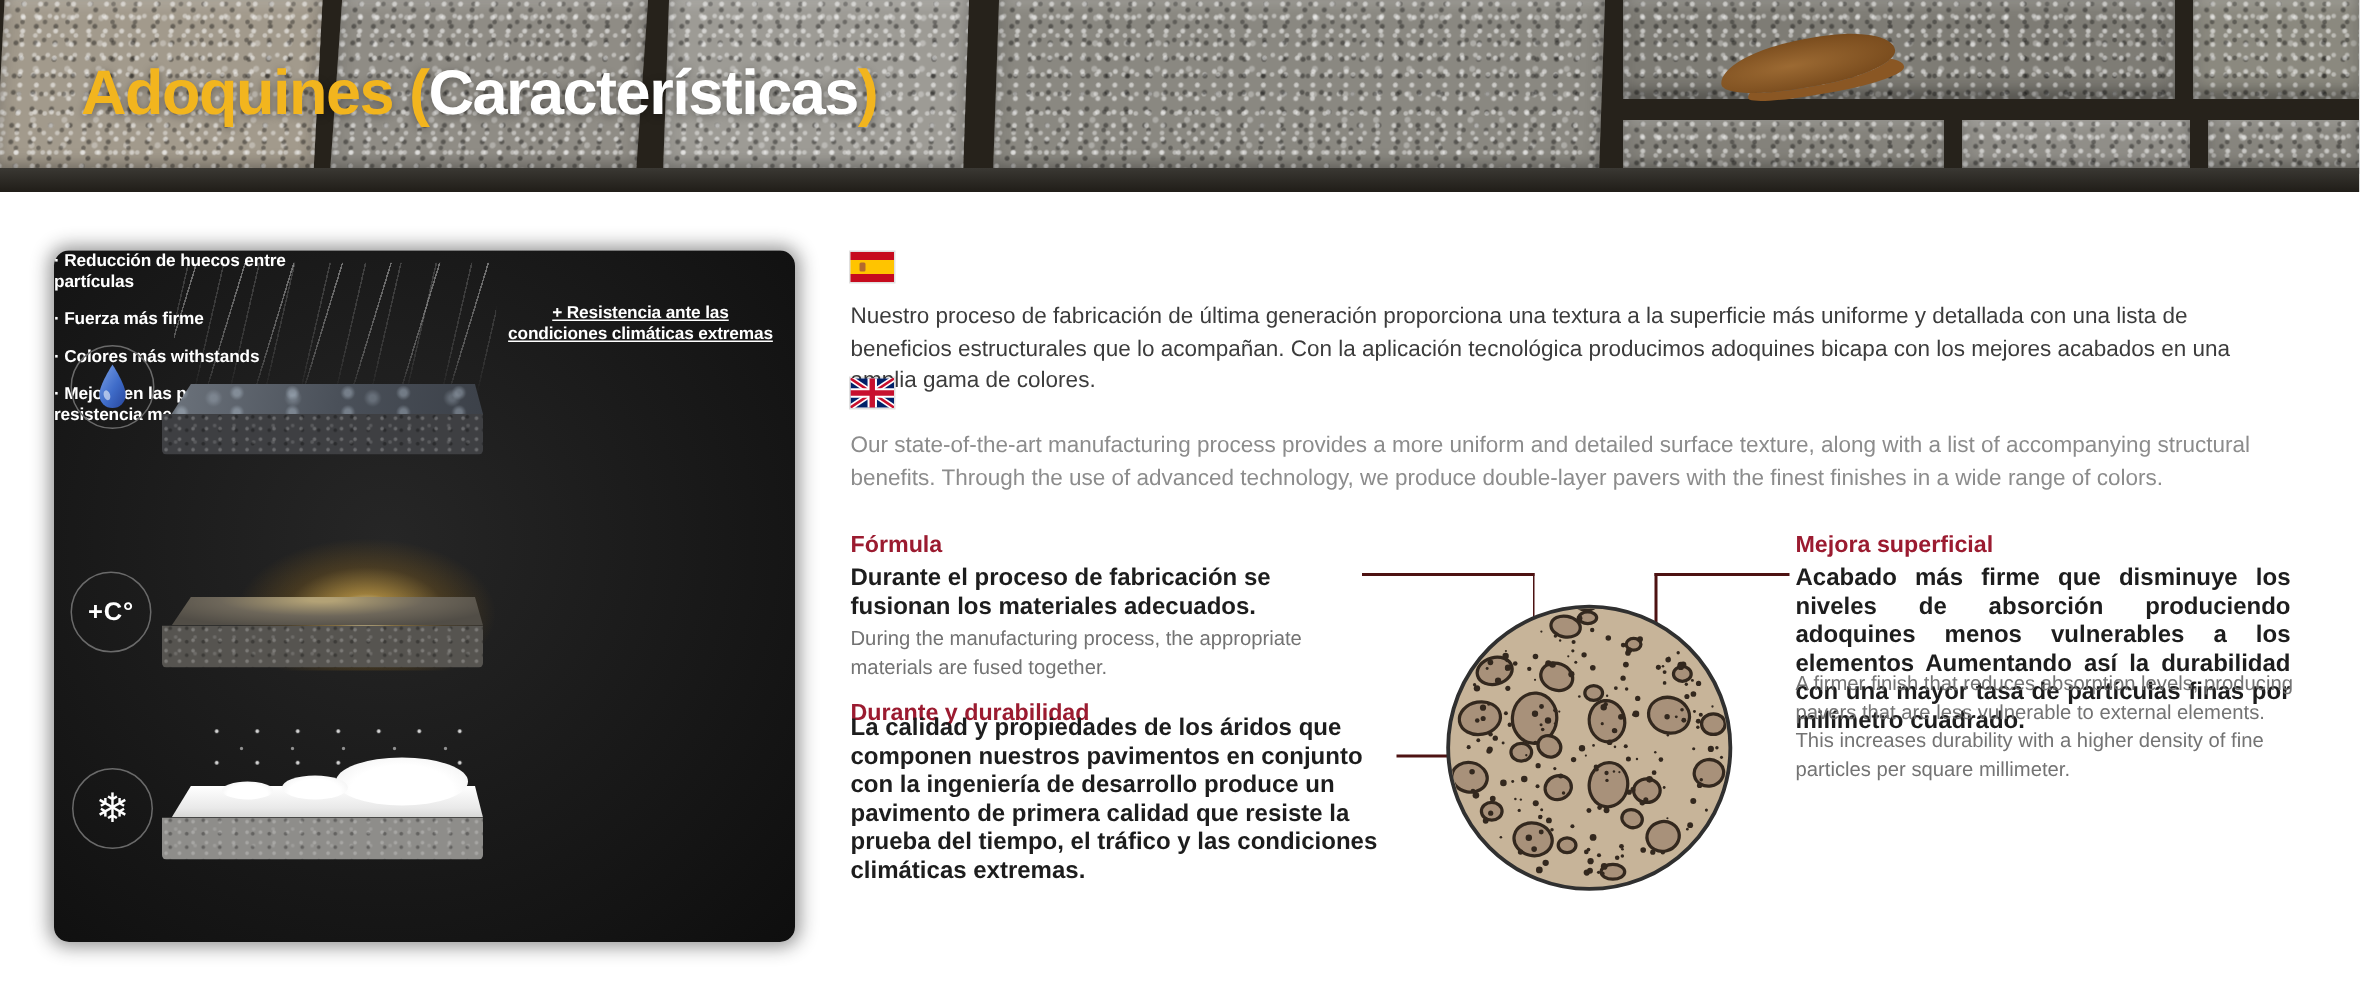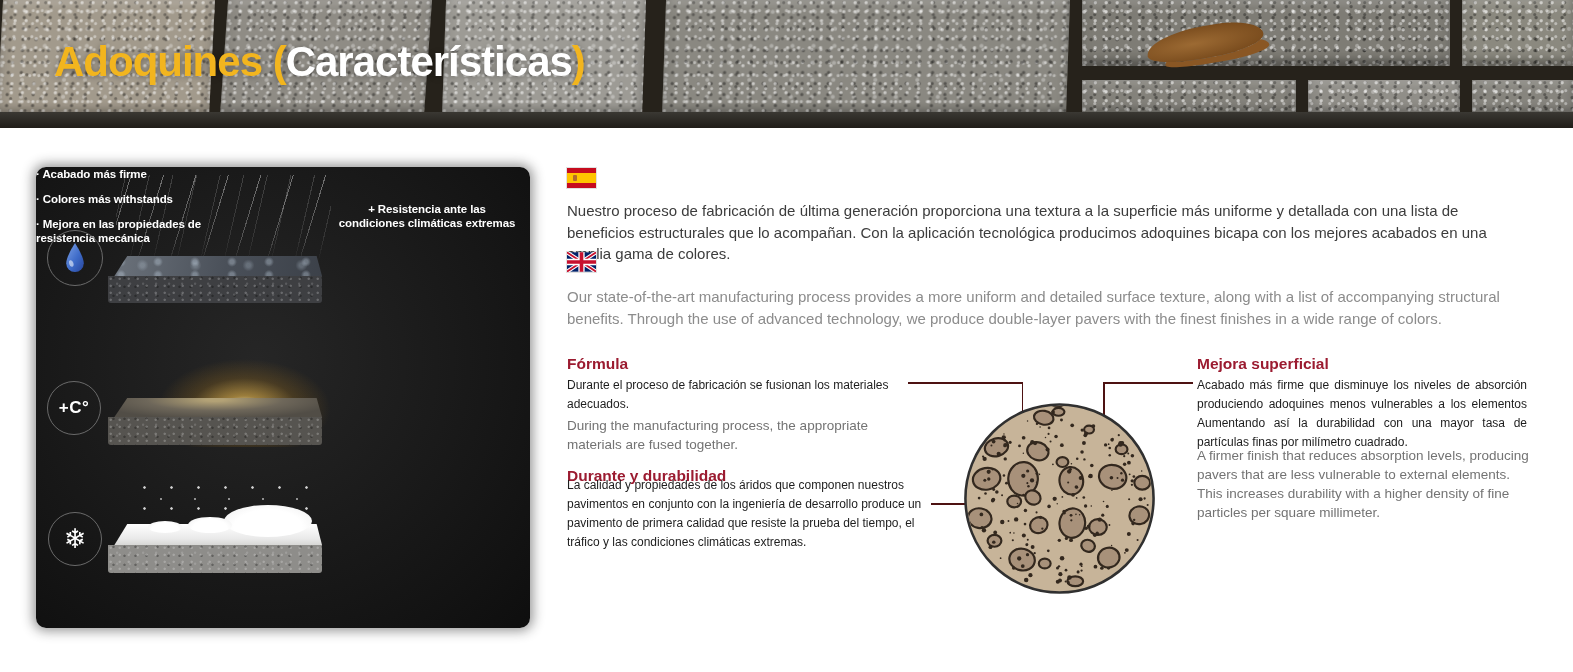--- a/index.html
+++ b/index.html
@@ -30,21 +30,21 @@
 
   
   #panel{position:absolute;left:36px;top:167px;width:494px;height:461px;border-radius:10px;
     background:radial-gradient(ellipse at 45% 42%, #262626, #131313 80%, #0e0e0e);
     box-shadow:0 0 12px 3px rgba(25,25,25,.45);}
   .icon-circle{position:absolute;border:1px solid #6a6a6a;border-radius:50%;
     display:flex;align-items:center;justify-content:center;color:#fff;}
   #icon-drop{left:11px;top:63px;width:54px;height:54px;}
   #icon-temp{left:11px;top:214px;width:52px;height:52px;font-size:17px;font-weight:bold;letter-spacing:.5px;}
   #icon-snow{left:12px;top:345px;width:52px;height:52px;font-size:27px;line-height:1;}
-  .panel-text{position:absolute;color:#fff;font-weight:bold;font-size:11.5px;line-height:14px;letter-spacing:-.1px;}
+  .panel-text{position:absolute;color:#fff;font-weight:bold;font-size:11.5px;line-height:14px;letter-spacing:-.1px;text-decoration:underline;}
   #panel-headline{left:300px;top:35px;width:182px;text-align:center;}
   #panel-bullets{left:306px;top:148px;width:180px;}
   .bullet{margin-bottom:11px;color:#fff;font-weight:bold;font-size:11.5px;line-height:14px;letter-spacing:-.1px;}
 
   
   .slab-top{position:absolute;clip-path:polygon(3% 100%, 9% 0, 97.5% 0, 100% 100%);}
   .slab-front{position:absolute;border-radius:0 0 3px 3px;
     background-image:
       radial-gradient(circle at 30% 40%, rgba(255,255,255,.22) .8px, transparent 1.6px),
       radial-gradient(circle at 70% 70%, rgba(255,255,255,.14) .8px, transparent 1.6px),
@@ -82,21 +82,21 @@
 
   
   .flag{position:absolute;width:29px;height:20px;box-shadow:0 0 0 1px rgba(0,0,0,.12);}
   #flag-es{left:567px;top:168px;background:linear-gradient(#C60B1E 0 26%, #FFC400 26% 74%, #C60B1E 74%);}
   #flag-es .emblem{position:absolute;left:6px;top:7px;width:4px;height:6px;background:#b36a2d;border-radius:1px;}
   #flag-uk{left:567px;top:252px;}
   .intro{position:absolute;left:567px;width:952px;font-size:15px;line-height:21.5px;}
   #intro-es{top:200px;color:#3c3c3c;}
   #intro-en{top:286px;color:#8c8c8c;}
   .sec-title{position:absolute;font-size:15.5px;font-weight:bold;color:#9B1B30;}
-  .sec-es{position:absolute;font-size:12px;line-height:19px;font-weight:normal;color:#1d1d1d;}
+  .sec-es{position:absolute;font-size:16px;line-height:19px;font-weight:bold;color:#1d1d1d;}
   .sec-en{position:absolute;font-size:13.5px;line-height:19px;color:#737373;}
   #formula-title{left:567px;top:355px;}
   #formula-es{left:567px;top:376px;width:345px;}
   #formula-en{left:567px;top:416px;width:345px;}
   #fuerza-title{left:567px;top:467px;}
   #fuerza-es{left:567px;top:476px;width:362px;}
   #fuerza-en{left:567px;top:566px;width:345px;}
   #textura-title{left:1197px;top:355px;}
   #textura-es{left:1197px;top:376px;width:330px;text-align:justify;}
   #textura-en{left:1197px;top:446px;width:333px;}
@@ -162,21 +162,22 @@
     </div>
     <div class="icon-circle" id="icon-temp">
       <span>+C°</span>
     </div>
     <div class="icon-circle" id="icon-snow">
       <span>❄</span>
     </div>
 
     <div class="panel-text" id="panel-headline">+ Resistencia ante las condiciones climáticas extremas</div>
     <div id="panel-bullets">
-      <div class="bullet">· Acabado más firme</div>
+      <div class="bullet">· Reducción de huecos entre partículas</div>
+      <div class="bullet">· Fuerza más firme</div>
       <div class="bullet">· Colores más withstands</div>
       <div class="bullet">· Mejora en las propiedades de resistencia mecánica</div>
     </div>
   </div>
 
   <div class="flag" id="flag-es">
       <div class="emblem"></div>
     </div>
   <div class="intro" id="intro-es">Nuestro proceso de fabricación de última generación proporciona una textura a la superficie más uniforme y detallada con una lista de beneficios estructurales que lo acompañan. Con la aplicación tecnológica producimos adoquines bicapa con los mejores acabados en una amplia gama de colores.</div>
 

